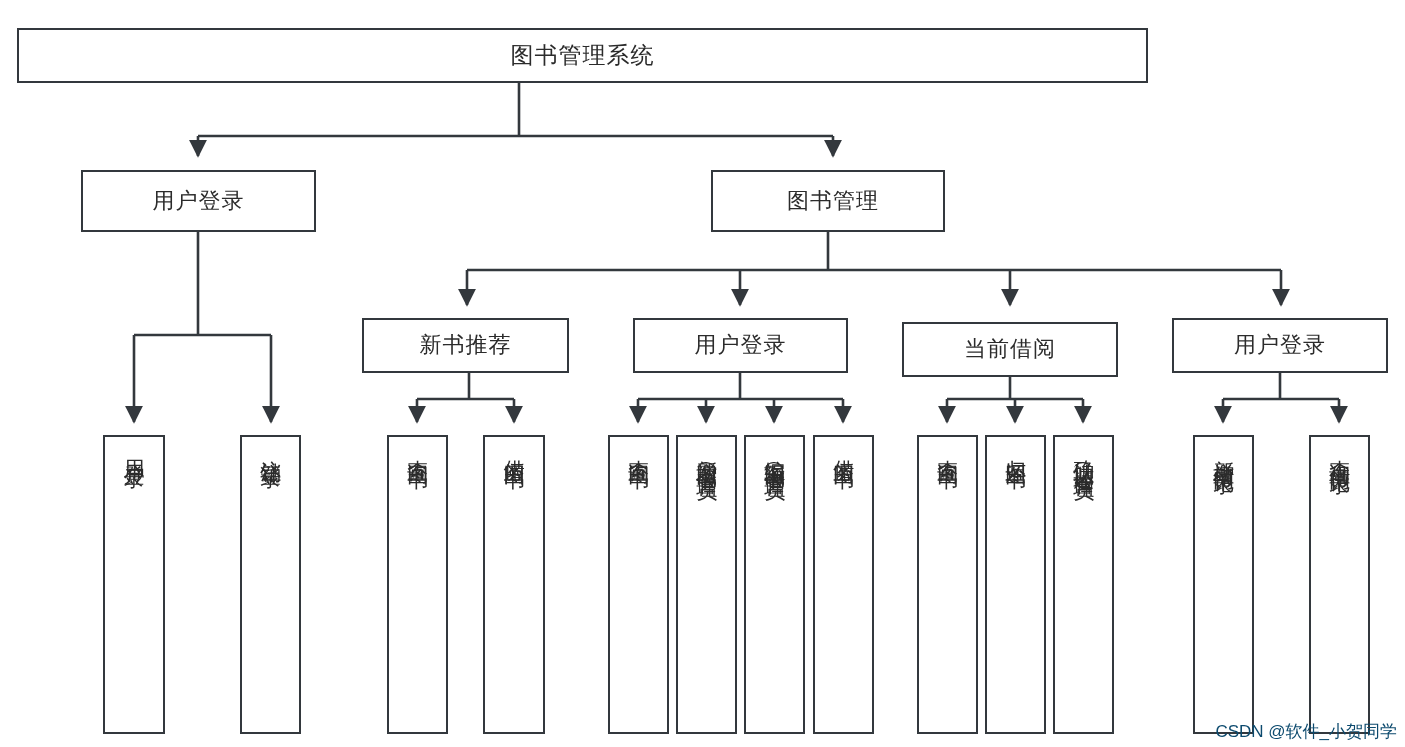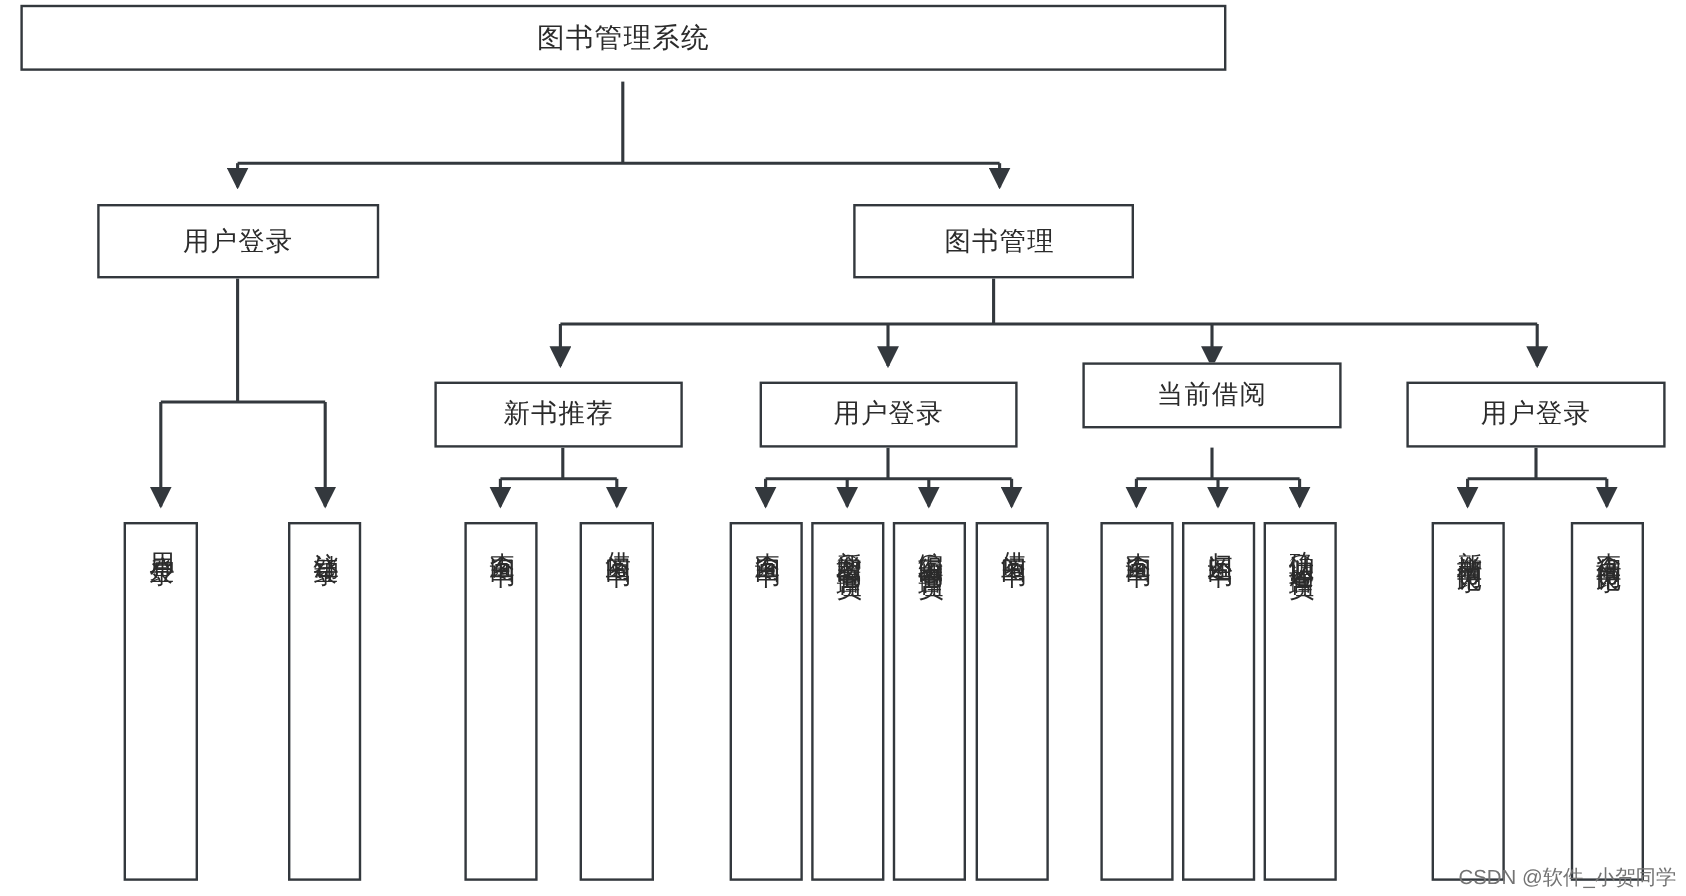--- a/index.html
+++ b/index.html
@@ -52,21 +52,21 @@
     line-height: 1.35;
     letter-spacing: 3px;
     white-space: nowrap;
   }
   .node.root .label { font-size: 23px; }
   .watermark {
     position: absolute;
     right: 8px;
     bottom: 4px;
     font-size: 17px;
-    color: #737373;
+    color: #0c4a6e;
     white-space: nowrap;
     pointer-events: none;
   }
 </style>
 </head>
 <body>
 
 <div id="canvas">
 
   <svg id="connectors" viewBox="0 0 1405 747">
@@ -112,38 +112,38 @@
       <path d="M 1015 399 L 1015 422" marker-end="url(#arrow)"></path>
       <path d="M 1083 399 L 1083 422" marker-end="url(#arrow)"></path>
 
       <path d="M 1280 373 L 1280 399"></path>
       <path d="M 1223 399 L 1339 399"></path>
       <path d="M 1223 399 L 1223 422" marker-end="url(#arrow)"></path>
       <path d="M 1339 399 L 1339 422" marker-end="url(#arrow)"></path>
     </g>
   </svg>
 
-  <div class="node horizontal root" style="left:17px; top:4px; width:1005px; height:55px;">
+  <div class="node horizontal root" style="left:17px; top:28px; width:1131px; height:55px;">
     <span class="label">图书管理系统</span>
   </div>
 
   <div class="node horizontal" style="left:81px; top:170px; width:235px; height:62px;">
     <span class="label">用户登录</span>
   </div>
   <div class="node horizontal" style="left:711px; top:170px; width:234px; height:62px;padding-left:10px;">
     <span class="label">图书管理</span>
   </div>
 
   <div class="node horizontal" style="left:362px; top:318px; width:207px; height:55px;">
     <span class="label">新书推荐</span>
   </div>
   <div class="node horizontal" style="left:633px; top:318px; width:215px; height:55px;">
     <span class="label">用户登录</span>
   </div>
-  <div class="node horizontal" style="left:902px; top:302px; width:216px; height:55px;">
+  <div class="node horizontal" style="left:902px; top:322px; width:216px; height:55px;">
     <span class="label">当前借阅</span>
   </div>
   <div class="node horizontal" style="left:1172px; top:318px; width:216px; height:55px;">
     <span class="label">用户登录</span>
   </div>
 
   <div class="node vertical" style="left:103px; top:435px; width:62px; height:299px;">
     <span class="label">用户登录</span>
   </div>
   <div class="node vertical" style="left:240px; top:435px; width:61px; height:299px;">

